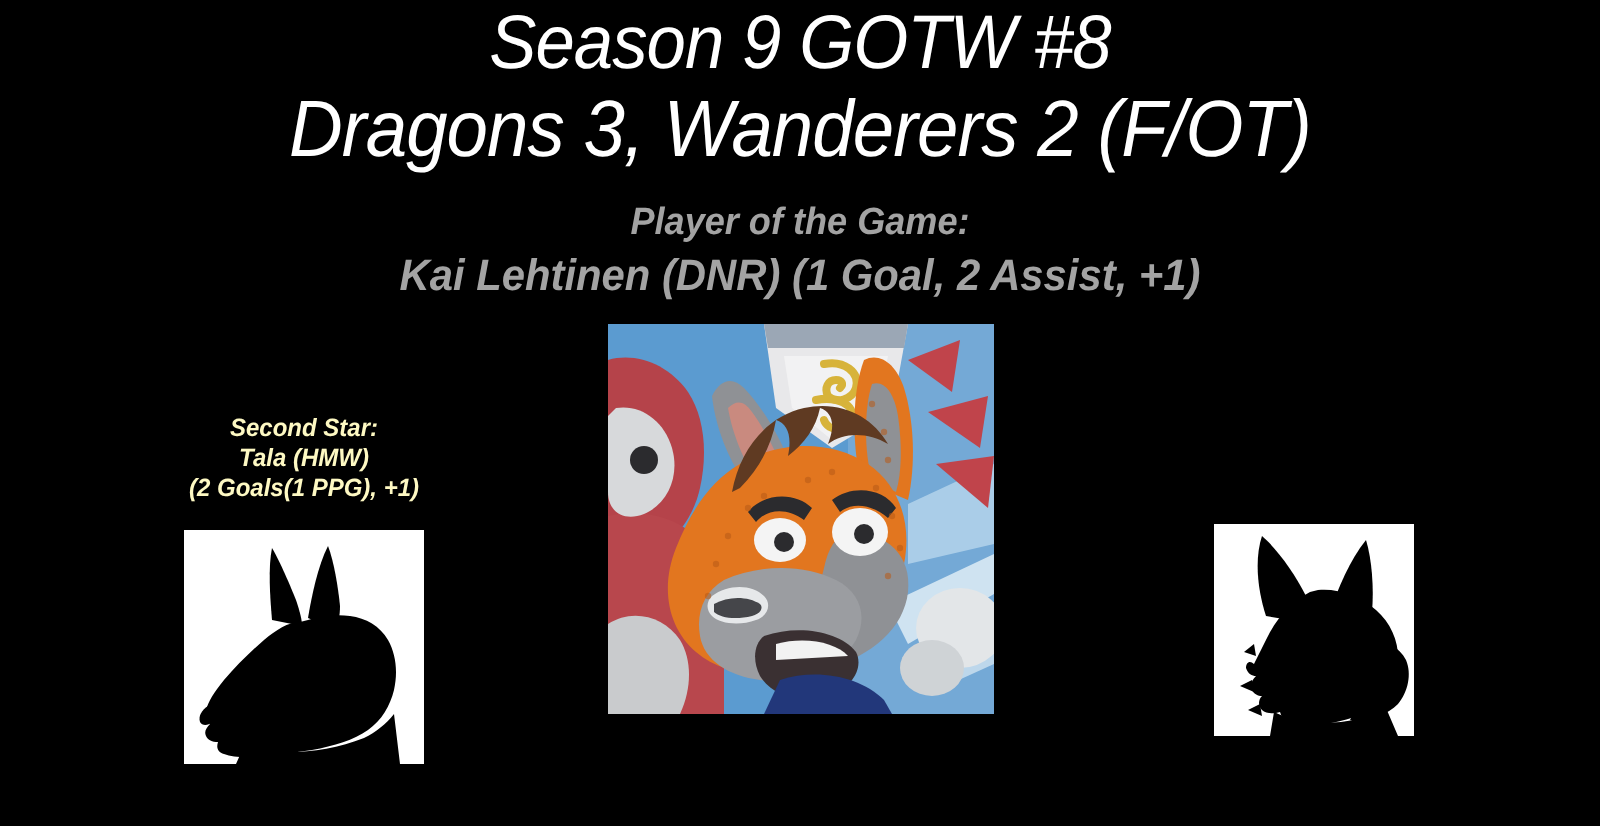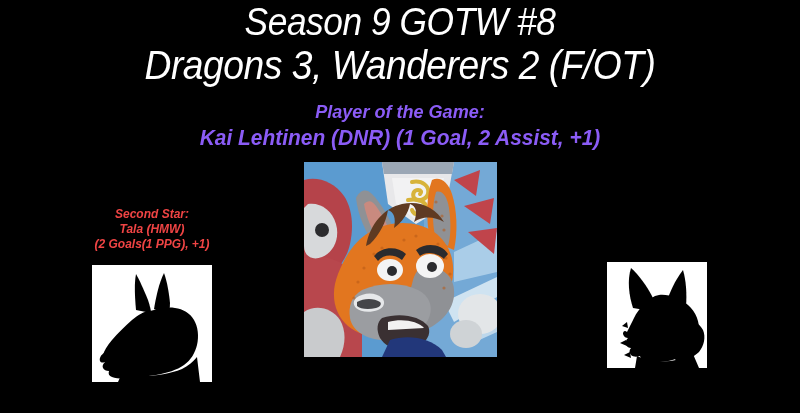--- a/index.html
+++ b/index.html
@@ -46,42 +46,42 @@
     transform: scaleX(0.93);
   }
 
   
   .potg {
     position: absolute;
     left: 0;
     top: 100px;
     width: 800px;
     text-align: center;
-    color: #8b5cf6;
+    color: #a3a3a3;
     font-weight: bold;
     font-style: italic;
     font-family: "Liberation Sans Narrow", "Liberation Sans", sans-serif;
   }
   .potg .potg-label {
     display: block;
     font-size: 19px;
     line-height: 24px;
     transform: scaleX(0.95);
   }
   .potg .potg-name {
     display: block;
     font-size: 22px;
     line-height: 27px;
     transform: scaleX(0.95);
   }
 
   
   .star-caption {
     position: absolute;
-    color: #ef4444;
+    color: #fef9c3;
     font-weight: bold;
     font-style: italic;
     font-family: "Liberation Sans Narrow", "Liberation Sans", sans-serif;
     text-align: center;
     font-size: 12px;
     line-height: 15px;
   }
   .star-caption span { display: block; transform: scaleX(0.96); }
   .star-caption .s-rank { font-size: 12.5px; }
   .star-caption .s-name { font-size: 12.5px; }

